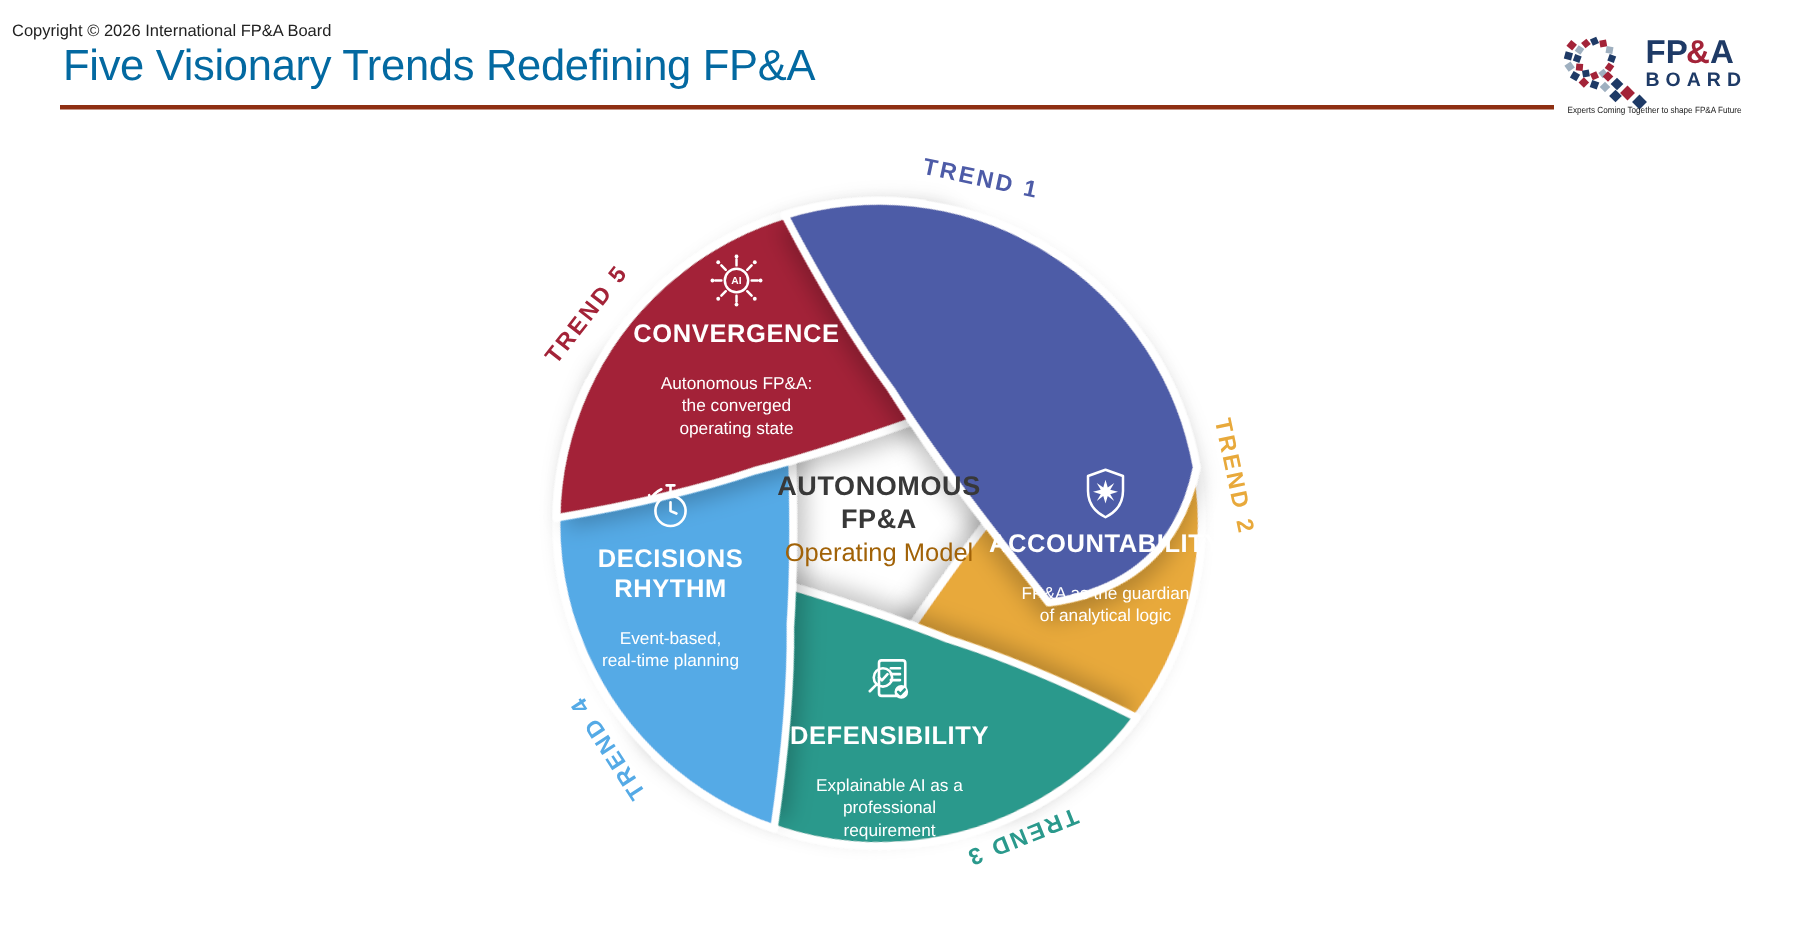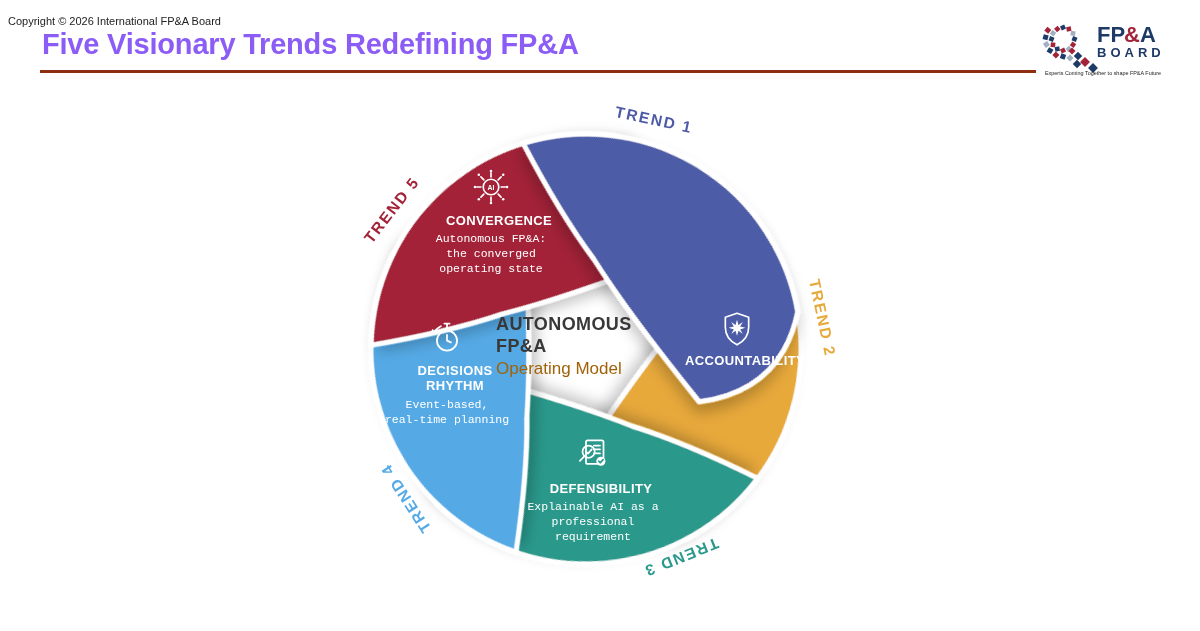--- a/index.html
+++ b/index.html
@@ -1,44 +1,44 @@
 <!DOCTYPE html>
 <html><head>
 <meta charset="utf-8">
 <style>
   html,body{margin:0;padding:0;}
   body{
     width:1200px;height:631px;position:relative;background:#ffffff;
     font-family:"Liberation Sans",sans-serif;overflow:hidden;
   }
   .copyright{position:absolute;left:8px;top:15px;font-size:11px;color:#222;}
-  .page-title{position:absolute;left:42px;top:28px;font-size:29px;font-weight:bold;color:#8b5cf6;letter-spacing:-0.2px;}
+  .page-title{position:absolute;left:42px;top:28px;font-size:29px;font-weight:normal;color:#0369a1;letter-spacing:-0.2px;}
   .title-rule{position:absolute;left:40px;top:70px;width:996px;height:3px;background:#8e2f12;}
   .logo{position:absolute;left:1042px;top:12px;width:122px;height:66px;}
   .logo text{font-family:"Liberation Sans",sans-serif;}
   .brand-main{font-size:22px;font-weight:bold;fill:#1e3a66;}
   .brand-amp{fill:#a32338;}
   .brand-board{font-size:13px;font-weight:bold;fill:#1e3a66;letter-spacing:4px;}
   .brand-tagline{font-size:6px;fill:#1a1a1a;}
   .sq-r{fill:#a32338;}.sq-n{fill:#1e3a66;}.sq-g{fill:#9fb0c0;}
 
   .diagram{position:absolute;left:0;top:0;width:1200px;height:631px;}
   .flower{position:absolute;left:356px;top:119px;}
   .flower path{stroke:#fff;stroke-width:5;stroke-linejoin:round;}
 
   .trend-tag{
     position:absolute;transform:translate(-50%,-50%) rotate(var(--r));
     font-size:15.5px;font-weight:bold;letter-spacing:1.8px;white-space:nowrap;
   }
   .petal-content{position:absolute;width:156px;text-align:center;color:#fff;}
   .petal-content .picon{display:block;margin:0 auto 2px auto;}
-  .petal-content h3{margin:4px 0 4px 16px;font-size:13px;letter-spacing:0.4px;white-space:pre-line;line-height:1.18;}
-  .petal-content p{margin:4px;font-size:11.5px;line-height:1.3;white-space:pre-line;font-family:Liberation Mono, monospace;}
+  .petal-content h3{margin:4px 0 4px 0;font-size:17px;letter-spacing:0.4px;white-space:pre-line;line-height:1.18;}
+  .petal-content p{margin:16px;font-size:11.5px;line-height:1.3;white-space:pre-line;}
 
-  .center-label{position:absolute;left:496px;top:314px;width:180px;text-align:left;}
+  .center-label{position:absolute;left:496px;top:314px;width:180px;text-align:center;}
   .center-label .l1,.center-label .l2{font-size:18px;font-weight:bold;color:#383838;line-height:1.22;letter-spacing:0.4px;}
   .center-label .l3{font-size:17px;color:#a16207;line-height:1.25;}
 </style>
 </head>
 <body>
 
 <div>
 
   <div class="copyright">Copyright © 2026 International FP&amp;A Board</div>
   <div class="page-title">Five Visionary Trends Redefining FP&amp;A</div>
@@ -105,20 +105,22 @@
     <div class="trend-tag" style="left: 406px; top: 498px; --r: 237deg; color: rgb(85, 170, 230);">TREND 4</div>
     <div class="trend-tag" style="left: 392px; top: 210px; --r: -52deg; color: rgb(163, 35, 56);">TREND 5</div>
 
 
     <div class="petal-content" style="left:659px;top:309px">
       <svg class="picon" width="40" height="40" viewBox="0 0 48 48" fill="none" stroke="#fff" stroke-width="2" stroke-linecap="round" stroke-linejoin="round">
         <path d="M24,5 L38,10 V22 C38,32 32,39 24,43 C16,39 10,32 10,22 V10 Z"></path>
         <path fill="#fff" stroke="none" d="M24,13 L25.8,19.2 L31,15.5 L27.8,21 L34,22.5 L27.8,24.5 L31,30 L25.8,26 L24,32 L22.2,26 L17,30 L20.2,24.5 L14,22.5 L20.2,21 L17,15.5 L22.2,19.2 Z"></path>
       </svg>
       <h3>ACCOUNTABILITY</h3>
+      <p>FP&amp;A as the guardian
+of analytical logic</p>
     </div>
 
     <div class="petal-content" style="left:369px;top:317px">
       <svg class="picon" width="42" height="42" viewBox="0 0 48 48" fill="none" stroke="#fff" stroke-width="2" stroke-linecap="round" stroke-linejoin="round">
         <circle cx="24" cy="27" r="11.5"></circle>
         <path d="M21,7.5 h6 M24,7.5 v8"></path>
         <path d="M24,27 V20.5 M24,27 l4.5,2"></path>
         <path d="M8.5,19 A18,18 0 0 1 17,10.5"></path>
         <path d="M8.5,19 l-0.8,-4 M8.5,19 l3.8,-1.2"></path>
       </svg>

